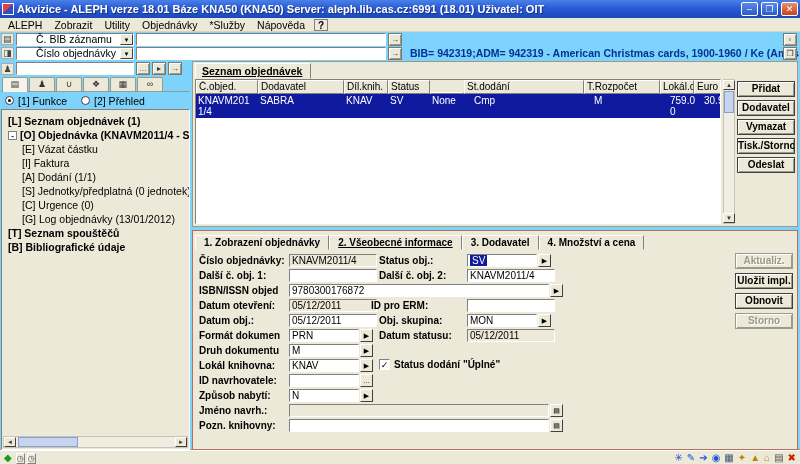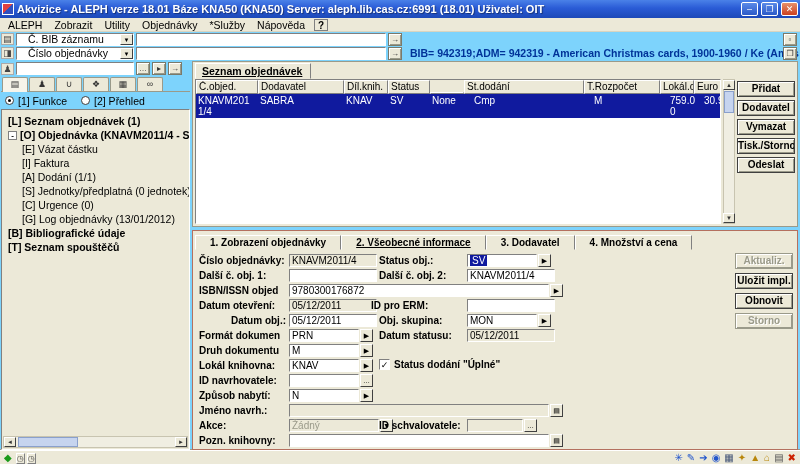--- a/index.html
+++ b/index.html
@@ -33,21 +33,21 @@
   .menu-item { padding:0 6px; font-size:10.5px; }
   .help-box { width:14px; height:12px; border:1px solid #808080; text-align:center;
     font-weight:bold; font-size:10px; line-height:11px; background:#ece9d8; margin-left:2px; }
 
   
   .toolrow { height:14px; flex:0 0 14px; display:flex; align-items:center; gap:2px; padding:0 1px; position:relative; }
   .tool-icon { width:13px; height:12px; font-size:9px; line-height:11px; text-align:center;
     color:#444; background:#ece9d8; border:1px solid #aaa; }
   .combo { width:118px; height:13px; background:#fff; display:flex; align-items:center;
     border:1px solid; border-color:#808080 #fff #fff #808080; }
-  .combo .ctext { flex:1; padding-left:11px; font-size:10.5px; white-space:nowrap; overflow:hidden; }
+  .combo .ctext { flex:1; padding-left:19px; font-size:10.5px; white-space:nowrap; overflow:hidden; }
   .drop { width:13px; height:11px; background:#ece9d8; border:1px solid;
     border-color:#fff #404040 #404040 #fff; font-size:6px; line-height:10px; text-align:center; color:#000; }
   .tinput { height:13px; background:#fff; border:1px solid; border-color:#808080 #fff #fff #808080;
     font-family:inherit; font-size:10.5px; padding:0 2px; }
   .sqbtn { width:14px; height:13px; background:#ece9d8; border:1px solid #7a7a6a;
     box-shadow:inset 1px 1px 0 #fff, inset -1px -1px 0 #9a9a8a;
     font-size:8px; line-height:11px; text-align:center; color:#333; }
   .summary { font-weight:bold; color:#003399; font-size:10.5px; white-space:nowrap; overflow:hidden; padding-left:6px; flex:1; }
   .far-right { position:absolute; right:3px; top:1px; }
 
@@ -104,21 +104,21 @@
     font-size:10px; font-weight:bold; text-align:center; line-height:14px;
     white-space:nowrap; overflow:hidden; font-family:inherit; }
   .push.disabled { color:#9a9a8a; text-shadow:1px 1px 0 #fff; border-color:#9a9a8a; }
 
   .pane-gap { height:3px; flex:0 0 3px; }
 
   
   .bottom-pane { flex:1; border:1px solid #b4705f; background:#ece9d8; position:relative;
     display:flex; flex-direction:column; overflow:hidden; padding:2px 2px 0 2px; }
   .form-tabs { height:17px; flex:0 0 17px; display:flex; align-items:flex-end; gap:0; }
-  .ftab { padding:1px 14px; border:1px solid; border-color:#fff #808080 #ece9d8 #fff;
+  .ftab { padding:1px 8px; border:1px solid; border-color:#fff #808080 #ece9d8 #fff;
     font-size:10px; font-weight:bold; background:#ece9d8; white-space:nowrap; }
   .ftab.active .lbl { text-decoration:underline; }
   .form-area { flex:1; position:relative; padding-top:3px; }
   .frow { position:relative; height:15px; }
   .flabel { position:absolute; font-size:10px; font-weight:bold; white-space:nowrap; top:2px; }
   .fctrl { position:absolute; top:1px; display:flex; align-items:center; }
   .finput { height:13px; border:1px solid; border-color:#808080 #fff #fff #808080; background:#fff;
     font-family:inherit; font-size:10px; padding:0 2px; }
   .finput.ro { background:#ece9d8; }
   .finput.dis { background:#ece9d8; color:#9a9a8a; }
@@ -230,24 +230,24 @@
             <div class="tree-item" style="padding-left: 18px;">
               <span>[S] Jednotky/předplatná (0 jednotek)</span>
             </div>
             <div class="tree-item" style="padding-left: 18px;">
               <span>[C] Urgence (0)</span>
             </div>
             <div class="tree-item" style="padding-left: 18px;">
               <span>[G] Log objednávky (13/01/2012)</span>
             </div>
             <div class="tree-item bold" style="padding-left: 4px;">
+              <span>[T] Seznam spouštěčů</span>
+            </div>
+            <div class="tree-item bold" style="padding-left: 4px;">
               <span>[B] Bibliografické údaje</span>
-            </div>
-            <div class="tree-item bold" style="padding-left: 4px;">
-              <span>[T] Seznam spouštěčů</span>
             </div>
           </div>
         <div class="hscroll">
           <div class="sarrow">◄</div>
           <div class="hthumb"></div>
           <div class="hspacer"></div>
           <div class="sarrow">►</div>
         </div>
       </div>
     </div>
@@ -343,21 +343,21 @@
               <span class="flabel" style="left: 4px;">Datum otevření:</span>
               <div class="fctrl" style="left: 94px;">
                 <div class="finput ro" style="width: 88px;">05/12/2011</div>
               </div>
               <span class="flabel" style="left: 176px;">ID pro ERM:</span>
               <div class="fctrl" style="left: 272px;">
                 <div class="finput" style="width: 88px;"></div>
               </div>
             </div>
             <div class="frow">
-              <span class="flabel" style="left: 4px; margin-left: 32px;">Datum obj.:</span>
+              <span class="flabel" style="left: 4px;">Datum obj.:</span>
               <div class="fctrl" style="left: 94px;">
                 <div class="finput" style="width: 88px;">05/12/2011</div>
               </div>
               <span class="flabel" style="left: 184px;">Obj. skupina:</span>
               <div class="fctrl" style="left: 272px;">
                 <div class="finput" style="width: 70px;">MON</div>
                 <div class="mini-btn">▶</div>
               </div>
             </div>
             <div class="frow">
@@ -401,32 +401,20 @@
               <div class="fctrl" style="left: 94px;">
                 <div class="finput" style="width: 70px;">N</div>
                 <div class="mini-btn">▶</div>
               </div>
             </div>
             <div class="frow">
               <span class="flabel" style="left: 4px;">Jméno navrh.:</span>
               <div class="fctrl" style="left: 94px;">
                 <div class="finput dis" style="width: 260px;"></div>
                 <div class="mini-btn">▤</div>
-              </div>
-            </div>
-            <div class="frow">
-              <span class="flabel" style="left: 4px;">Akce:</span>
-              <div class="fctrl" style="left: 94px;">
-                <div class="finput dis" style="width: 90px;">Žádný</div>
-                <div class="mini-btn">▼</div>
-              </div>
-              <span class="flabel" style="left: 184px;">ID schvalovatele:</span>
-              <div class="fctrl" style="left: 272px;">
-                <div class="finput dis" style="width: 56px;"></div>
-                <div class="mini-btn">…</div>
               </div>
             </div>
             <div class="frow">
               <span class="flabel" style="left: 4px;">Pozn. knihovny:</span>
               <div class="fctrl" style="left: 94px;">
                 <div class="finput" style="width: 260px;"></div>
                 <div class="mini-btn">▤</div>
               </div>
             </div>
           </div>

